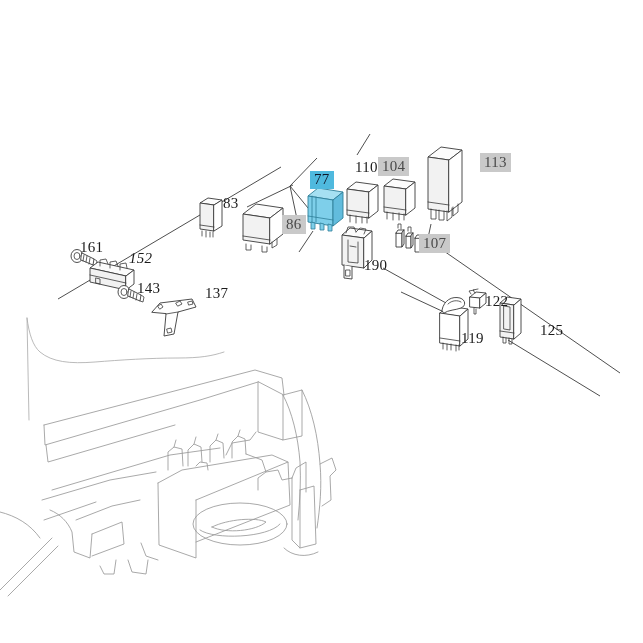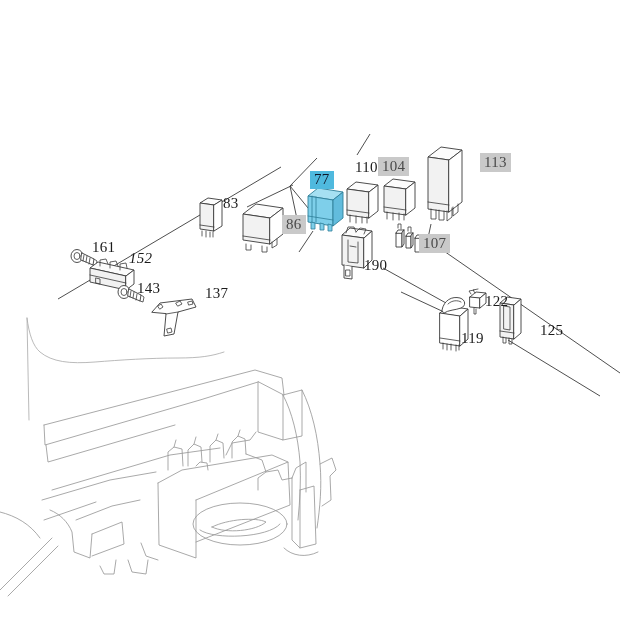--- a/index.html
+++ b/index.html
@@ -358,21 +358,21 @@
   <div class="callout plain" style="left:355px; top:160px;">110</div>
 
   <div class="callout boxed" style="left:378px; top:157px;">104</div>
 
   <div class="callout boxed" style="left:452px; top:153px;margin-left:28px;">113</div>
 
   <div class="callout boxed" style="left:419px; top:234px;">107</div>
 
   <div class="callout plain" style="left:364px; top:258px;">190</div>
 
-  <div class="callout plain" style="left:92px; top:240px;">161</div>
+  <div class="callout plain" style="left:80px; top:240px;">161</div>
 
   <div class="callout plain" style="left:129px; top:251px;font-style:italic;">152</div>
 
   <div class="callout plain" style="left:137px; top:281px;">143</div>
 
   <div class="callout plain" style="left:169px; top:286px;margin-left:36px;">137</div>
 
   <div class="callout plain" style="left:485px; top:294px;">122</div>
 
   <div class="callout plain" style="left:461px; top:331px;">119</div>

